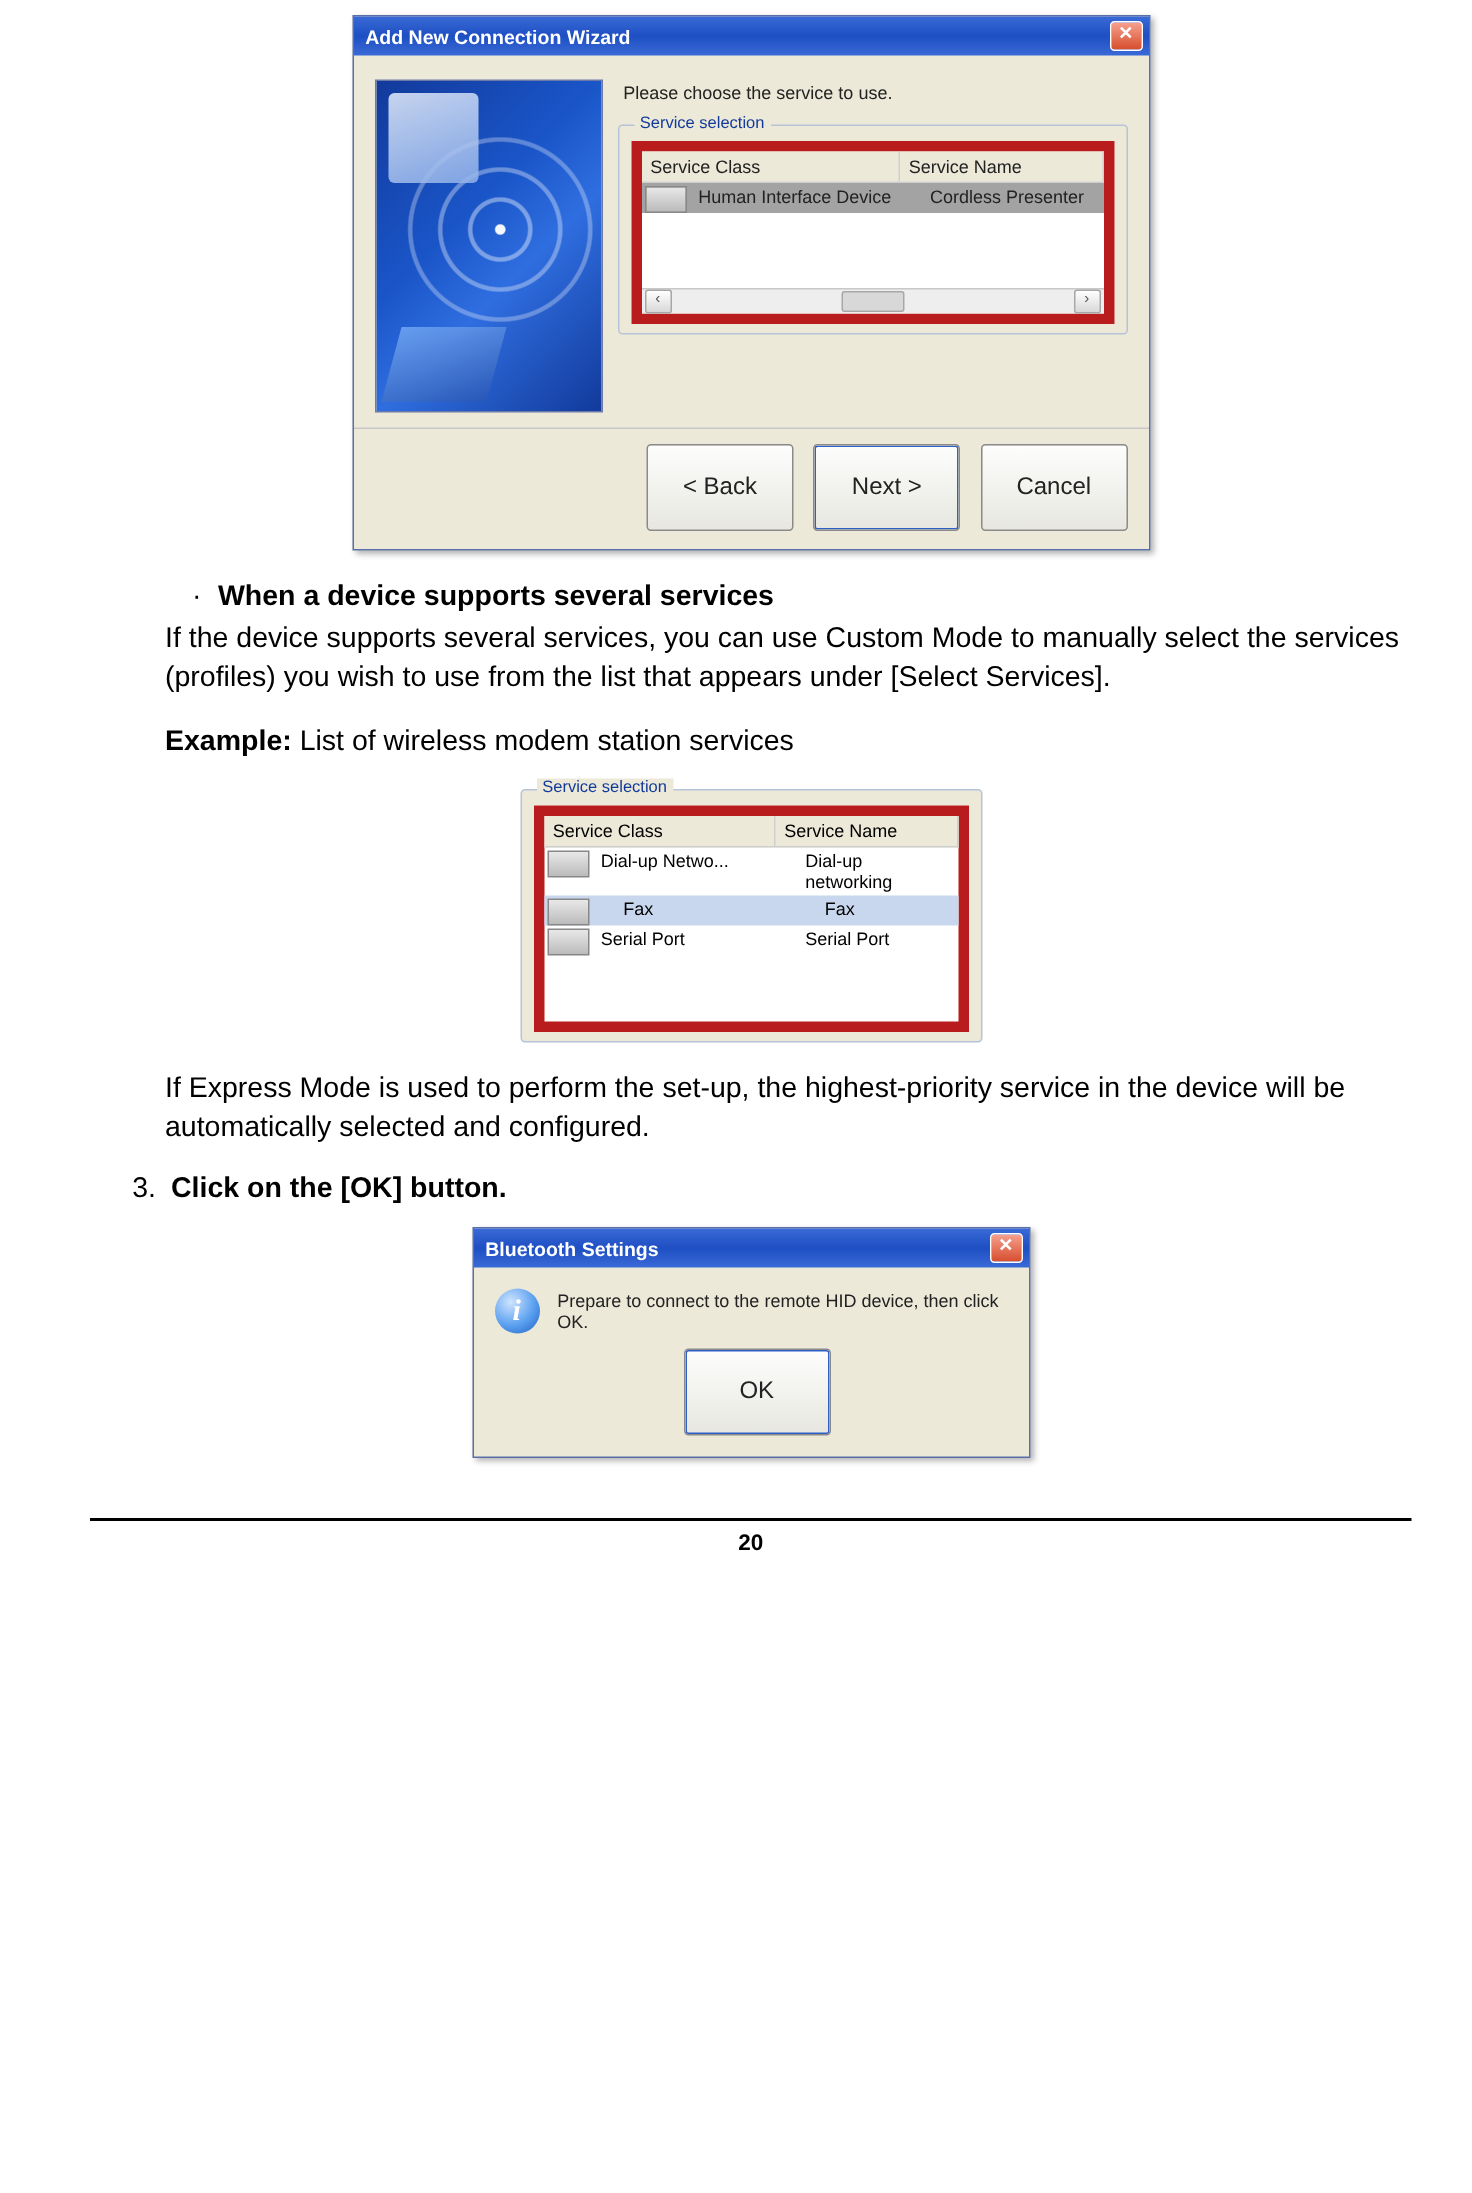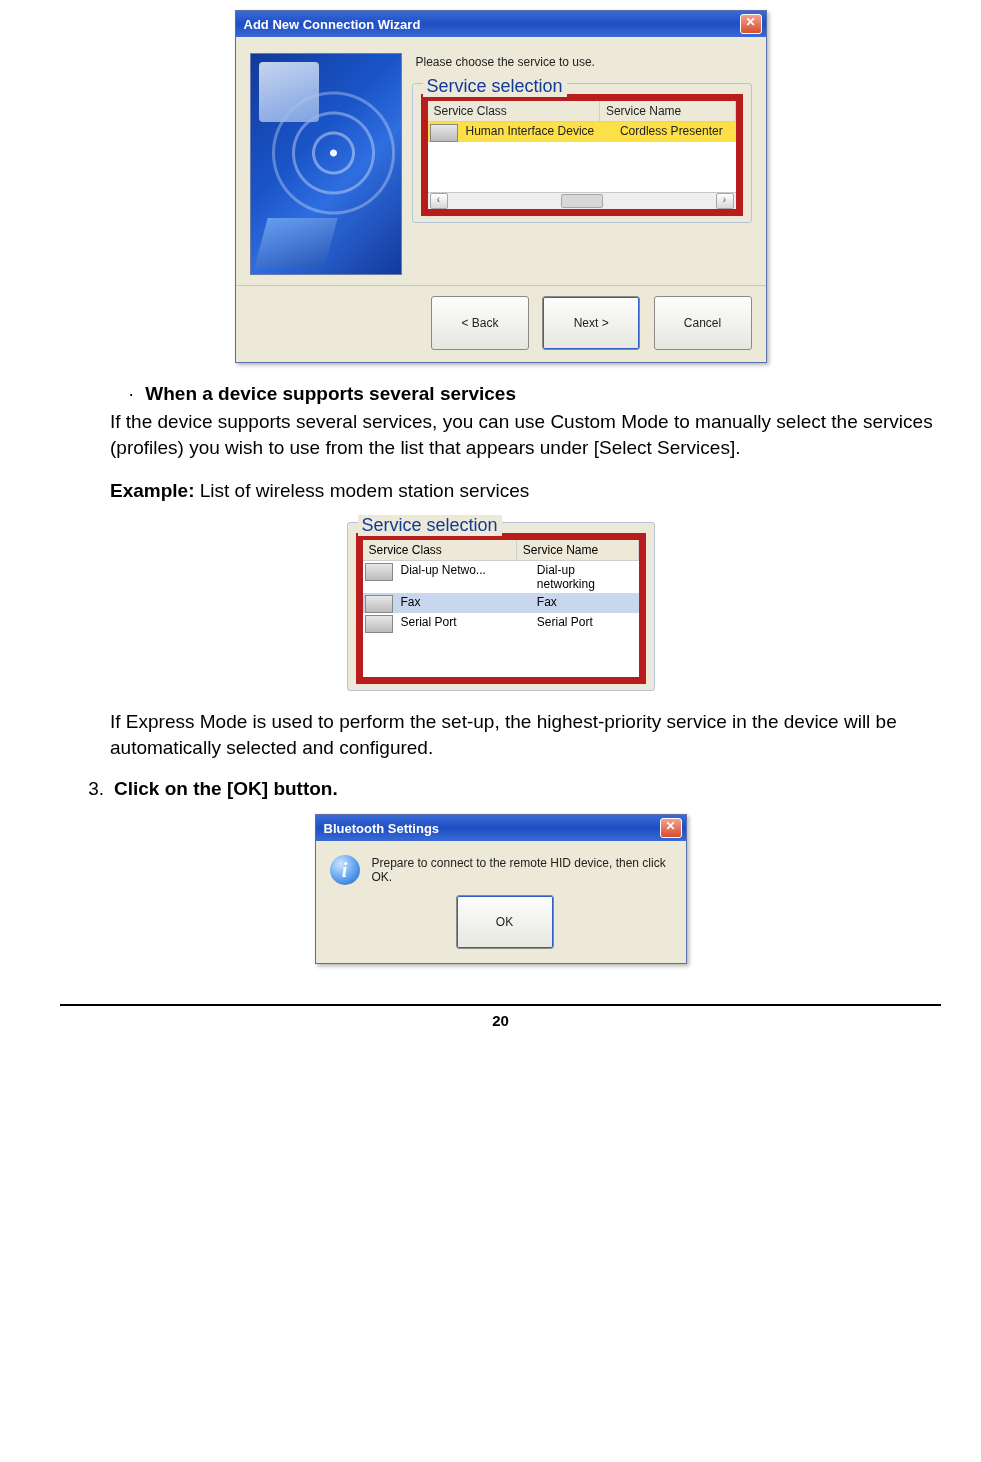--- a/index.html
+++ b/index.html
@@ -108,21 +108,21 @@
     padding: 10px 8px 6px 8px;
     position: relative;
     background: #ece9d8;
   }
   .service-group-label {
     position: absolute;
     top: -8px;
     left: 10px;
     background: #ece9d8;
     padding: 0 4px;
-    font-size: 18px;
+    font-size: 11px;
     color: #123a9b;
   }
   .service-list {
     background: #fff;
     border: 7px solid #b91c1c;
     font-size: 12px;
   }
   .service-header {
     display: flex;
     background: #ece9d8;
@@ -131,21 +131,21 @@
   .service-header > div {
     padding: 3px 6px;
     border-right: 1px solid #cfcfcf;
   }
   .col-class { flex: 1.3; }
   .col-name  { flex: 1; }
   .service-row {
     display: flex;
     padding: 0;
   }
-  .service-row.selected { background: #fde047; }
+  .service-row.selected { background: #a3a3a3; }
   .service-row > div { padding: 2px 6px; }
   .row-icon {
     width: 14px;
     height: 12px;
     margin: 2px 2px 0 2px;
     background: linear-gradient(#e8e8e8,#bbb);
     border: 1px solid #888;
     flex: 0 0 auto;
   }
   .listbody {
@@ -181,21 +181,21 @@
   }
   .wizard-buttons {
     border-top: 1px solid #c7c7c7;
     padding: 10px 14px 12px 14px;
     text-align: right;
   }
   .xp-btn {
     display: inline-block;
     min-width: 76px;
     padding: 19px 10px;
-    font-size: 12px;
+    font-size: 16px;
     background: linear-gradient(#fdfdfd, #e7e7e0);
     border: 1px solid #8a8a8a;
     border-radius: 3px;
     margin-left: 8px;
     text-align: center;
     color: #222;
   }
   .xp-btn.default { box-shadow: 0 0 0 1px #2f60c8 inset; }
 
   
@@ -216,21 +216,21 @@
     width: 290px;
     margin: 8px auto 18px auto;
     border: 1px solid #b7c3d7;
     border-radius: 3px;
     padding: 10px 8px 6px 8px;
     position: relative;
     background: #ece9d8;
     font-size: 12px;
   }
   .small-listbody { height: 116px; }
-  .small-group .service-row.selected { background: #c9d7ee; }
+  .small-group .service-row.selected { background: #c9d7ee; gap: 15px; }
 
   
   .info-dialog {
     width: 370px;
     margin: 10px auto 40px auto;
     border: 1px solid #5a6ea8;
     background: #ece9d8;
     box-shadow: 2px 2px 4px rgba(0,0,0,0.3);
   }
   .info-body {

